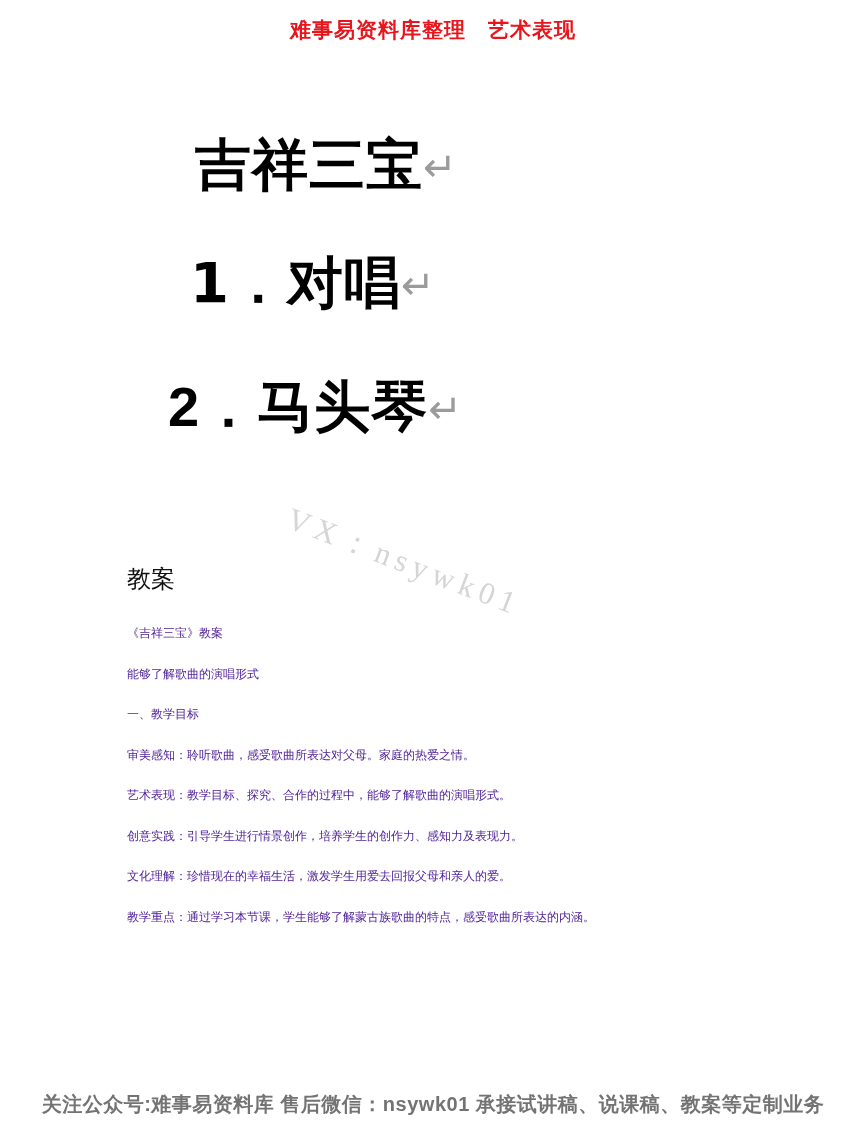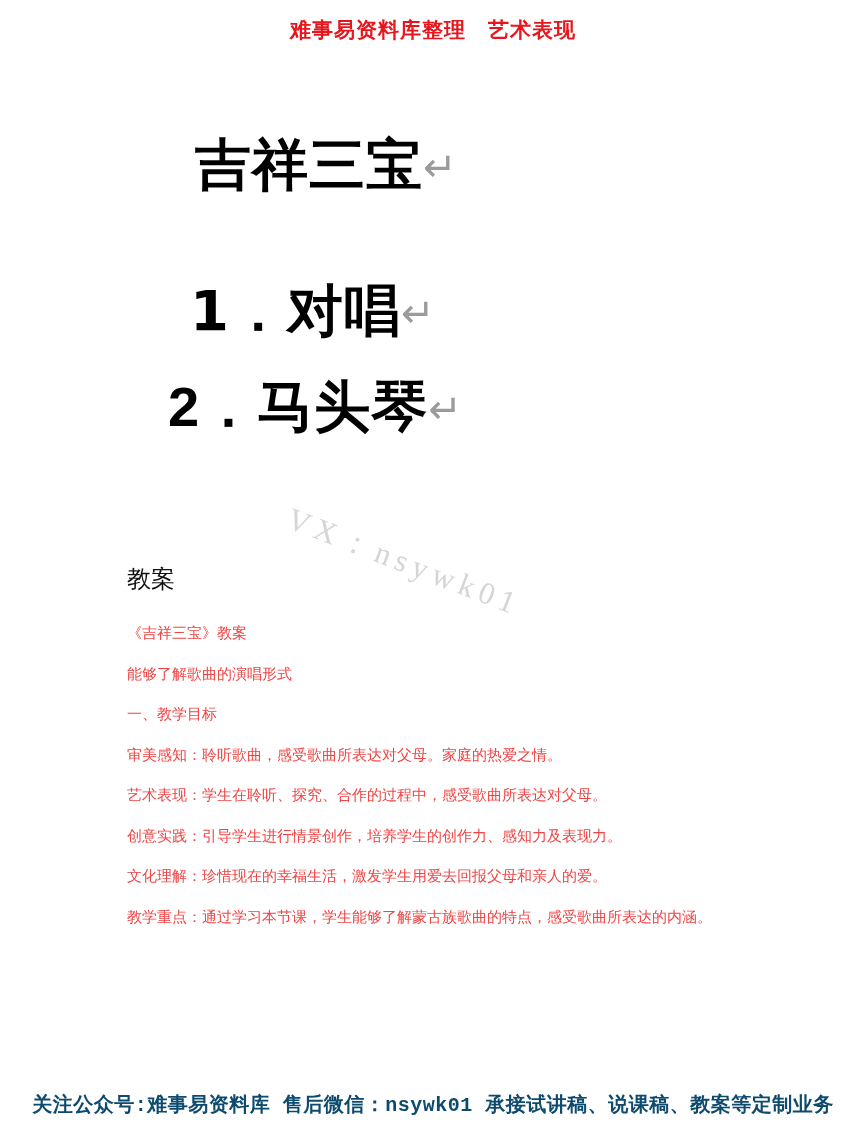--- a/index.html
+++ b/index.html
@@ -50,21 +50,20 @@
     position: absolute;
     left: 190px;
     top: 252px;
     font-family: "DejaVu Sans", "Liberation Sans", sans-serif;
     font-weight: bold;
     font-size: 56px;
     line-height: 1.1;
     color: #000000;
     letter-spacing: 1px;
     white-space: nowrap;
-    margin-top: 28px;
   }
   .cover-item-2 {
     position: absolute;
     left: 168px;
     top: 376px;
     font-family: Liberation Sans, sans-serif;
     font-weight: bold;
     font-size: 56px;
     line-height: 1.1;
     color: #000000;
@@ -104,38 +103,38 @@
     color: #111111;
   }
   .doc-body {
     position: absolute;
     left: 127px;
     top: 622px;
     width: 618px;
   }
   .doc-body p {
     margin: 0 0 17.5px 0;
-    font-size: 15px;
+    font-size: 12px;
     line-height: 23px;
-    color: #ef4444;
+    color: #4c1d95;
     text-align: justify;
   }
 
   
   .bottom-notice {
     position: absolute;
     bottom: 4px;
     left: 0;
     width: 100%;
     text-align: center;
-    font-family: Liberation Mono, monospace;
+    font-family: Liberation Sans, sans-serif;
     font-weight: bold;
     font-size: 20px;
     letter-spacing: 0.5px;
-    color: #0c4a6e;
+    color: #737373;
     white-space: nowrap;
   }
 </style>
 </head>
 <body>
 
 <div class="page">
 
   <div class="top-notice">难事易资料库整理　艺术表现</div>
 
@@ -153,21 +152,21 @@
 
   <div class="watermark">VX：nsywk01</div>
 
   <div class="doc-heading">教案</div>
 
   <div class="doc-body">
     <p>《吉祥三宝》教案</p>
     <p>能够了解歌曲的演唱形式</p>
     <p>一、教学目标</p>
     <p>审美感知：聆听歌曲，感受歌曲所表达对父母。家庭的热爱之情。</p>
-    <p>艺术表现：学生在聆听、探究、合作的过程中，感受歌曲所表达对父母。</p>
+    <p>艺术表现：教学目标、探究、合作的过程中，能够了解歌曲的演唱形式。</p>
     <p>创意实践：引导学生进行情景创作，培养学生的创作力、感知力及表现力。</p>
     <p>文化理解：珍惜现在的幸福生活，激发学生用爱去回报父母和亲人的爱。</p>
     <p>教学重点：通过学习本节课，学生能够了解蒙古族歌曲的特点，感受歌曲所表达的内涵。</p>
   </div>
 
   <div class="bottom-notice">关注公众号:难事易资料库  售后微信：nsywk01  承接试讲稿、说课稿、教案等定制业务</div>
 
 </div>
 
 </body></html>

